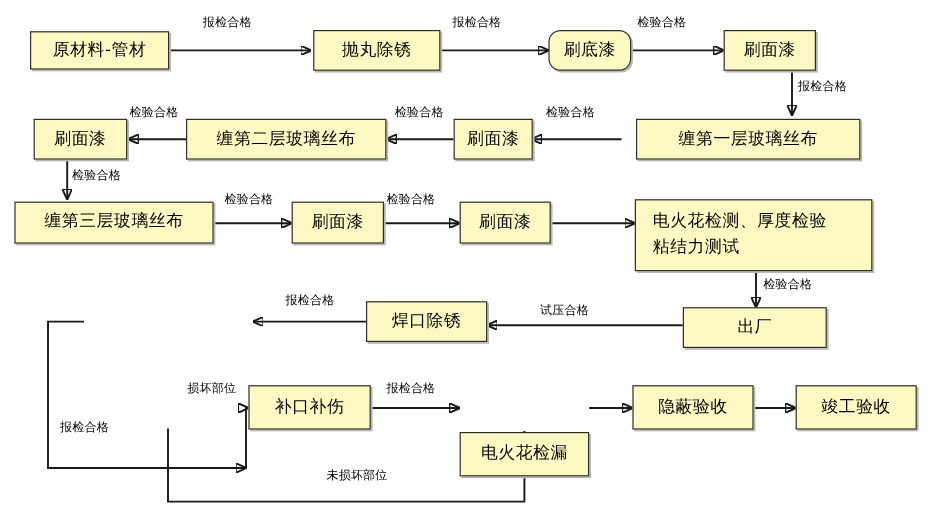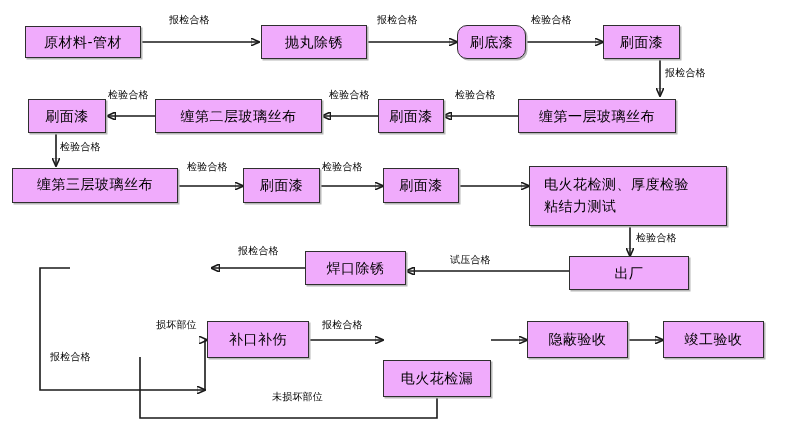--- a/index.html
+++ b/index.html
@@ -11,21 +11,21 @@
     position:relative;
     width:785px;
     height:433px;
     background:#ffffff;
     overflow:hidden;
   }
   
   .node{
     position:absolute;
     box-sizing:border-box;
-    background:#f0abfc;
+    background:#fef9c3;
     border:1px solid #2f2f2f;
     box-shadow:1.5px 1.5px 0 0 #b8b8b8;
     display:flex;
     align-items:center;
     justify-content:center;
     text-align:center;
     color:#000000;
     font-size:14px;
     line-height:1.35;
     letter-spacing:0.5px;
@@ -113,21 +113,21 @@
   </svg>
 
   <div class="node" style="left:25px;  top:26px;  width:116px; height:32px;">原材料-管材</div>
 
   <div class="node" style="left:261px; top:25px;  width:106px; height:34px;">抛丸除锈</div>
 
   <div class="node" style="left:457px; top:25px;  width:69px;  height:34px;border-radius:10px;">刷底漆</div>
 
   <div class="node" style="left:603px; top:25px;  width:77px;  height:34px;">刷面漆</div>
 
-  <div class="node" style="left:518px; top:99px;  width:158px; height:34px;">缠第一层玻璃丝布</div>
+  <div class="node" style="left:530px; top:99px;  width:187px; height:34px;">缠第一层玻璃丝布</div>
 
   <div class="node" style="left:378px; top:99px;  width:66px;  height:34px;">刷面漆</div>
 
   <div class="node" style="left:155px; top:99px;  width:167px; height:34px;">缠第二层玻璃丝布</div>
 
   <div class="node" style="left:28px;  top:99px;  width:78px;  height:34px;">刷面漆</div>
 
   <div class="node" style="left:12px;  top:168px; width:166px; height:35px;font-family:Liberation Mono, monospace;">缠第三层玻璃丝布</div>
 
   <div class="node" style="left:243px; top:168px; width:77px;  height:35px;">刷面漆</div>

